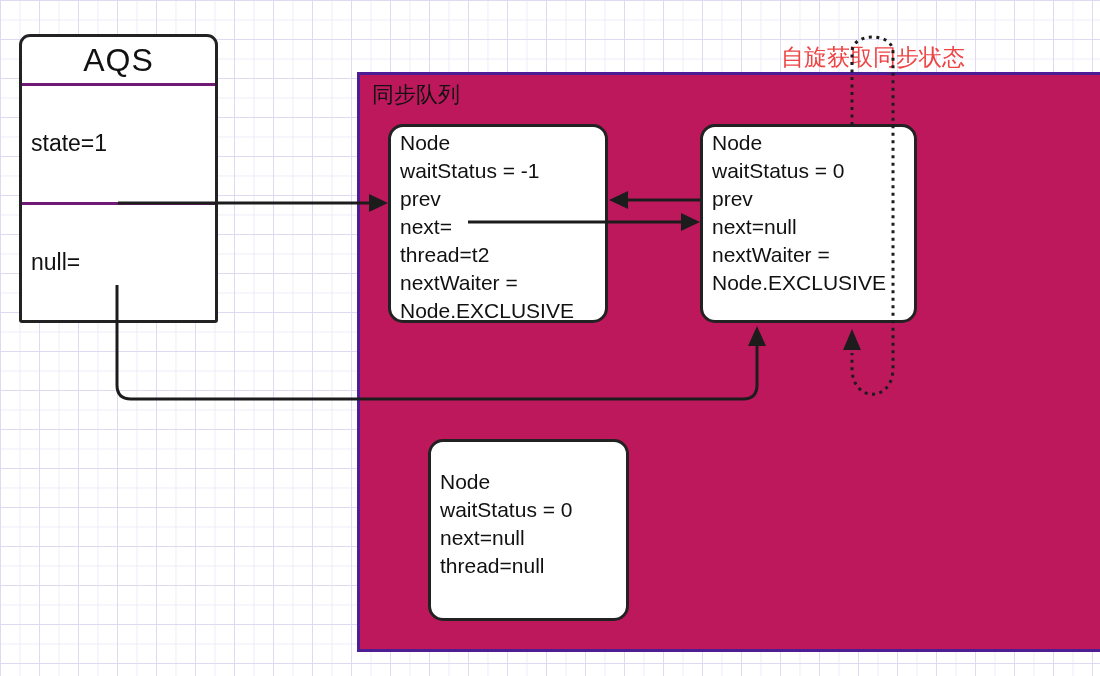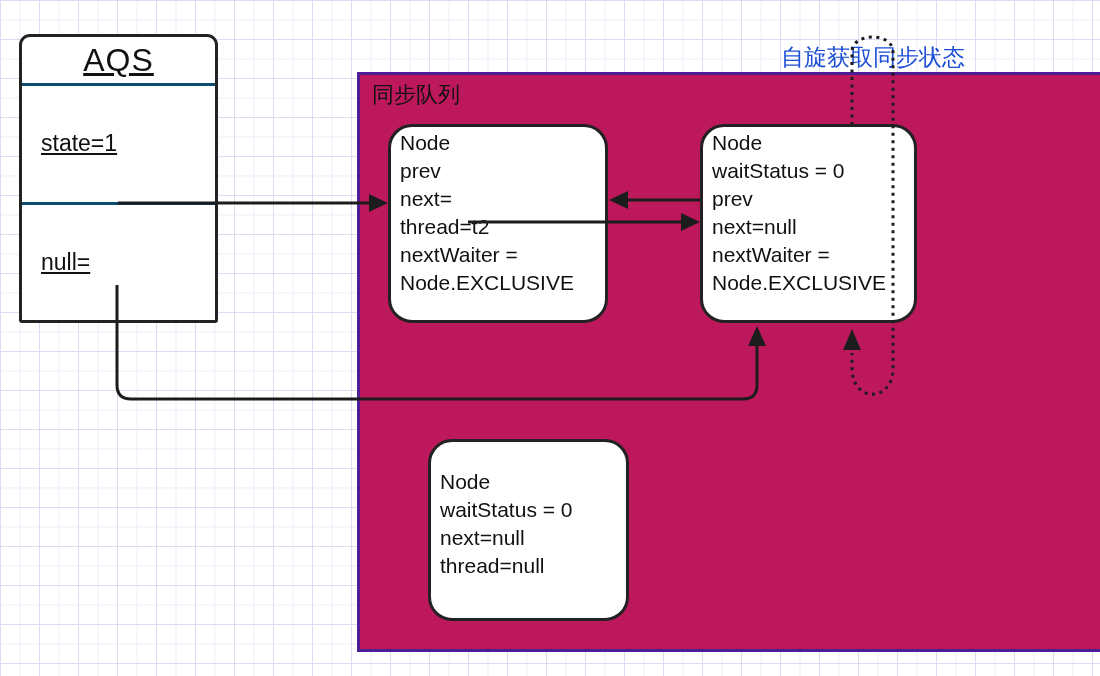--- a/index.html
+++ b/index.html
@@ -15,57 +15,57 @@
       linear-gradient(to bottom, #edebf9 1px, transparent 1px);
     background-size: 39px 39px, 39px 39px, 19.5px 19.5px, 19.5px 19.5px;
   }
   .abs { position: absolute; box-sizing: border-box; }
 
   
   .aqs-box {
     left: 19px; top: 34px; width: 199px; height: 289px;
     background: #fff; border: 3px solid #222;
     border-radius: 11px 11px 3px 3px;
-    display: flex; flex-direction: column; text-decoration: underline;
+    display: flex; flex-direction: column;
   }
   .aqs-title {
     height: 46px; display: flex; align-items: center; justify-content: center;
     font-size: 32px; letter-spacing: 1px;
   }
   .aqs-row {
-    border-top: 3px solid #0c4a6e;
+    border-top: 3px solid #701a75;
     flex: 1 1 auto;
     display: flex; align-items: center;
-    padding-left: 19px; font-size: 23px; text-align: right;
+    padding-left: 9px; font-size: 23px; text-align: right;
   }
 
   
   .queue-box {
     left: 357px; top: 72px; width: 836px; height: 580px;
     background: #be185d; border: 3px solid #4c1d95;
   }
   .queue-label {
     position: absolute; left: 12px; top: 5px;
     font-size: 22px; color: #111;
   }
 
   
   .node {
-    background: #fff; border: 3px solid #222; border-radius: 24px;
+    background: #fff; border: 3px solid #222; border-radius: 15px;
     font-size: 21px; line-height: 28px;
     padding: 2px 5px 0 9px;
   }
   .node-1 { left: 388px; top: 124px; width: 220px; height: 199px; }
   .node-2 { left: 700px; top: 124px; width: 217px; height: 199px; }
   .node-3 { left: 428px; top: 439px; width: 201px; height: 182px; padding-top: 26px; }
   .nl { white-space: nowrap; }
 
   .spin-label {
     left: 781px; top: 42px;
-    font-size: 23px; color: #1d4ed8; white-space: nowrap;
+    font-size: 23px; color: #ef4444; white-space: nowrap;
   }
 
   .overlay {
     position: absolute; left: 0; top: 0; width: 1100px; height: 676px;
     pointer-events: none;
   }
   .overlay path { fill: none; stroke: #1c1c1c; stroke-width: 3; }
   .overlay path.dotted { stroke-dasharray: 3 4.5; }
   .overlay polygon { fill: #1c1c1c; stroke: none; }
 </style>
@@ -77,20 +77,21 @@
   <div class="aqs-row">state=1</div>
   <div class="aqs-row">null=</div>
 </div>
 
 <div class="abs queue-box">
   <div class="queue-label">同步队列</div>
 </div>
 
 <div class="abs node node-1">
   <div class="nl">Node</div>
+  <div class="nl">waitStatus = -1</div>
   <div class="nl">prev</div>
   <div class="nl">next=</div>
   <div class="nl">thread=t2</div>
   <div class="nl">nextWaiter =</div>
   <div class="nl">Node.EXCLUSIVE</div>
 </div>
 
 <div class="abs node node-2">
   <div class="nl">Node</div>
   <div class="nl">waitStatus = 0</div>

